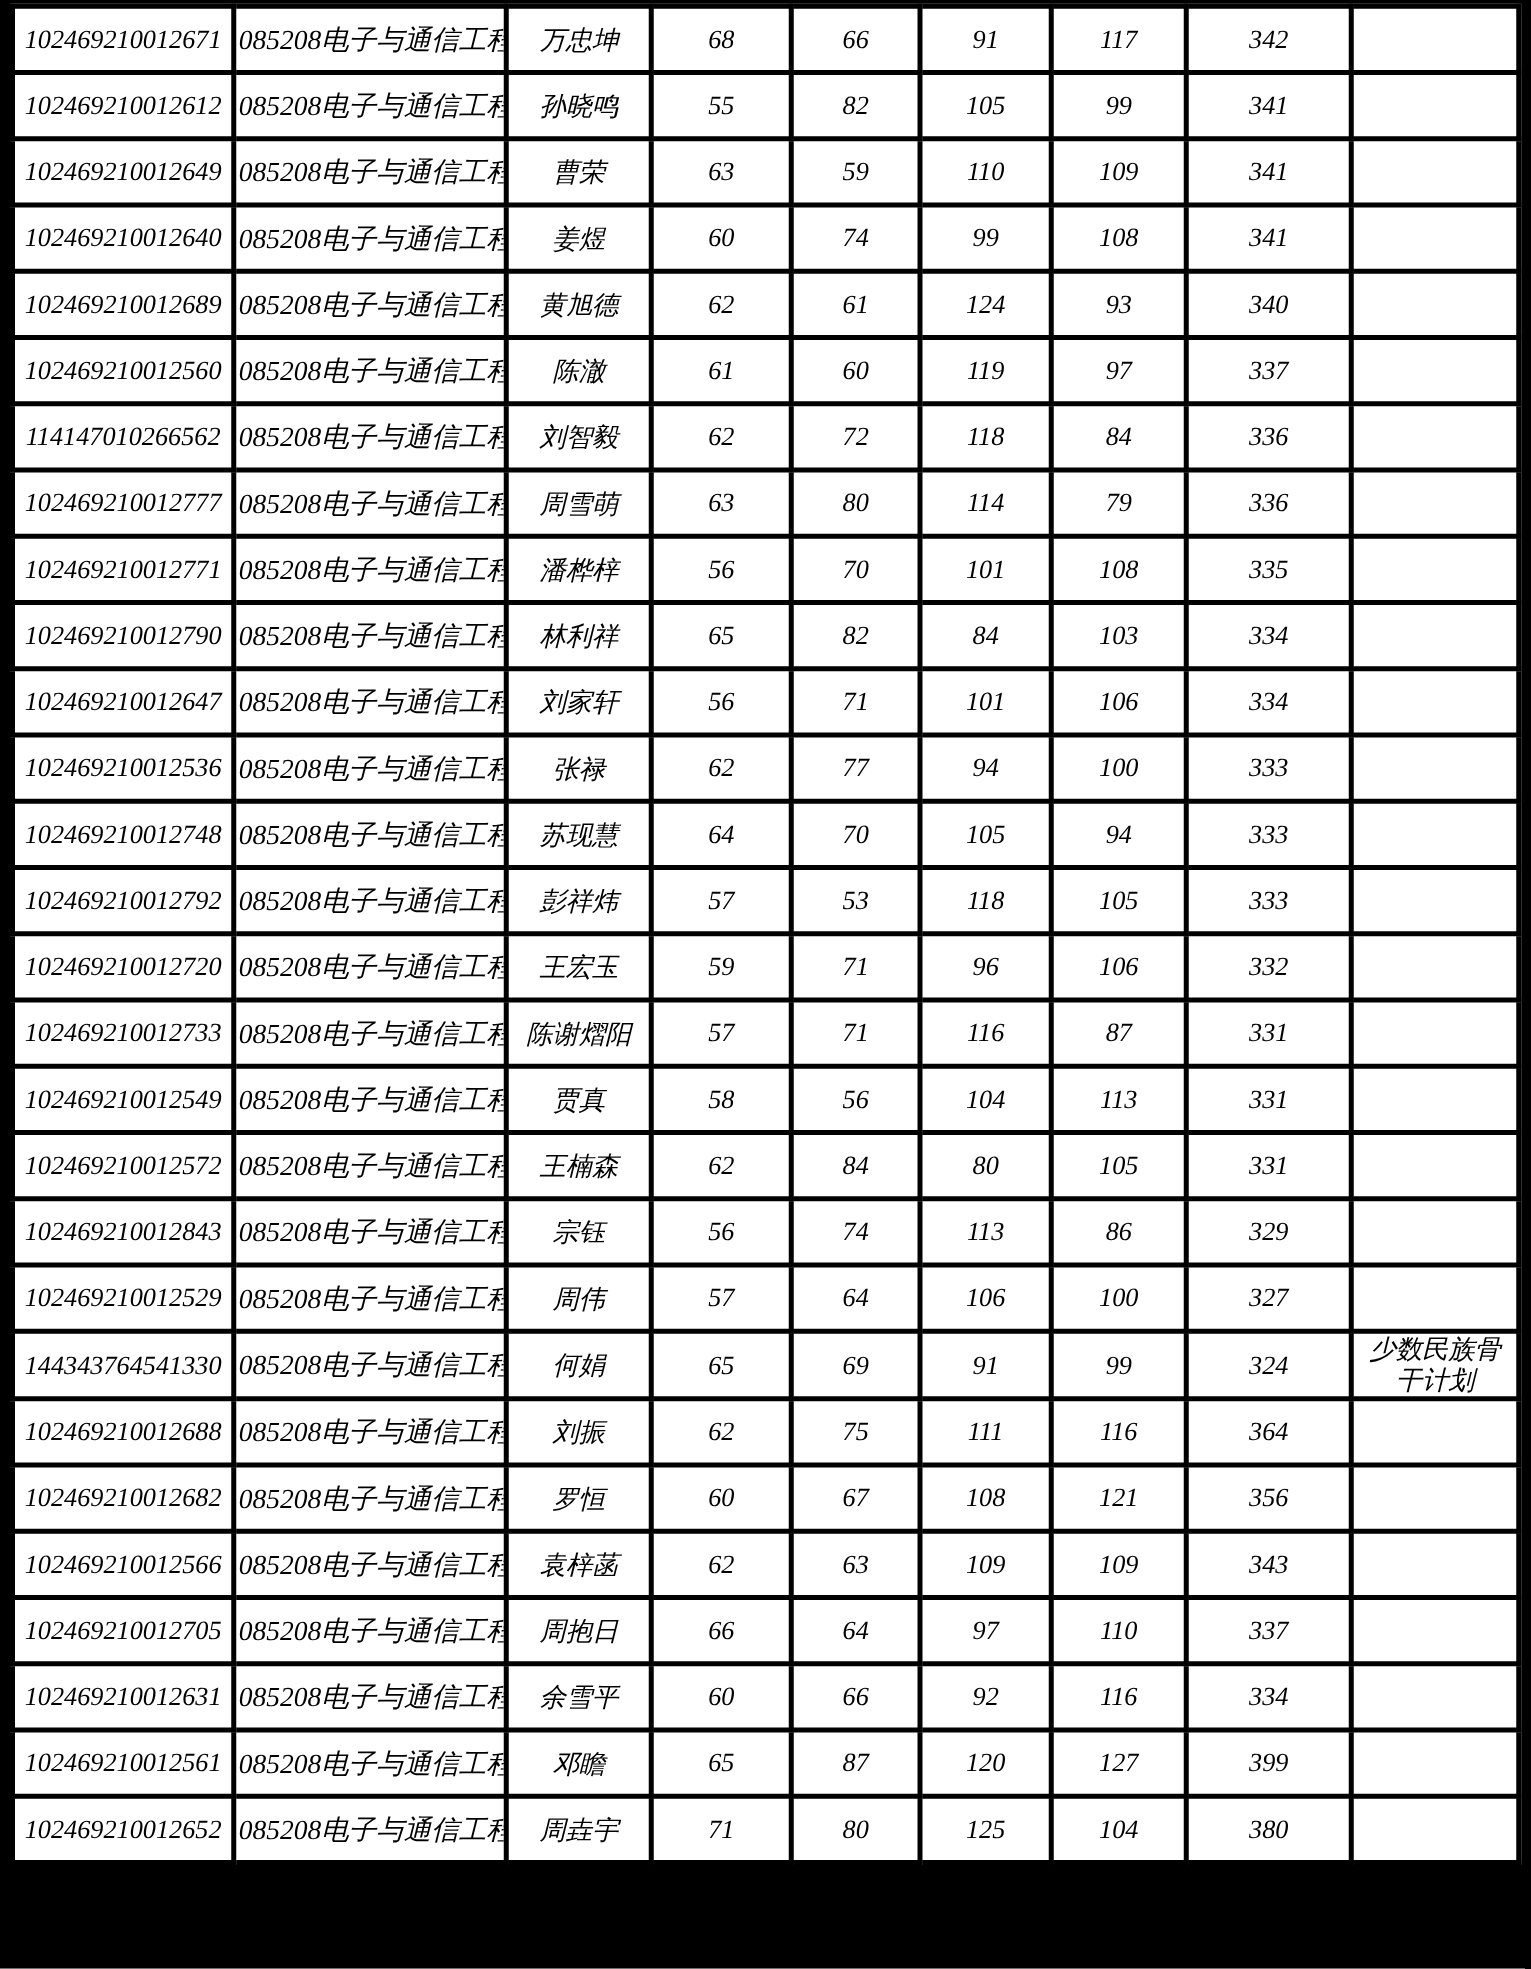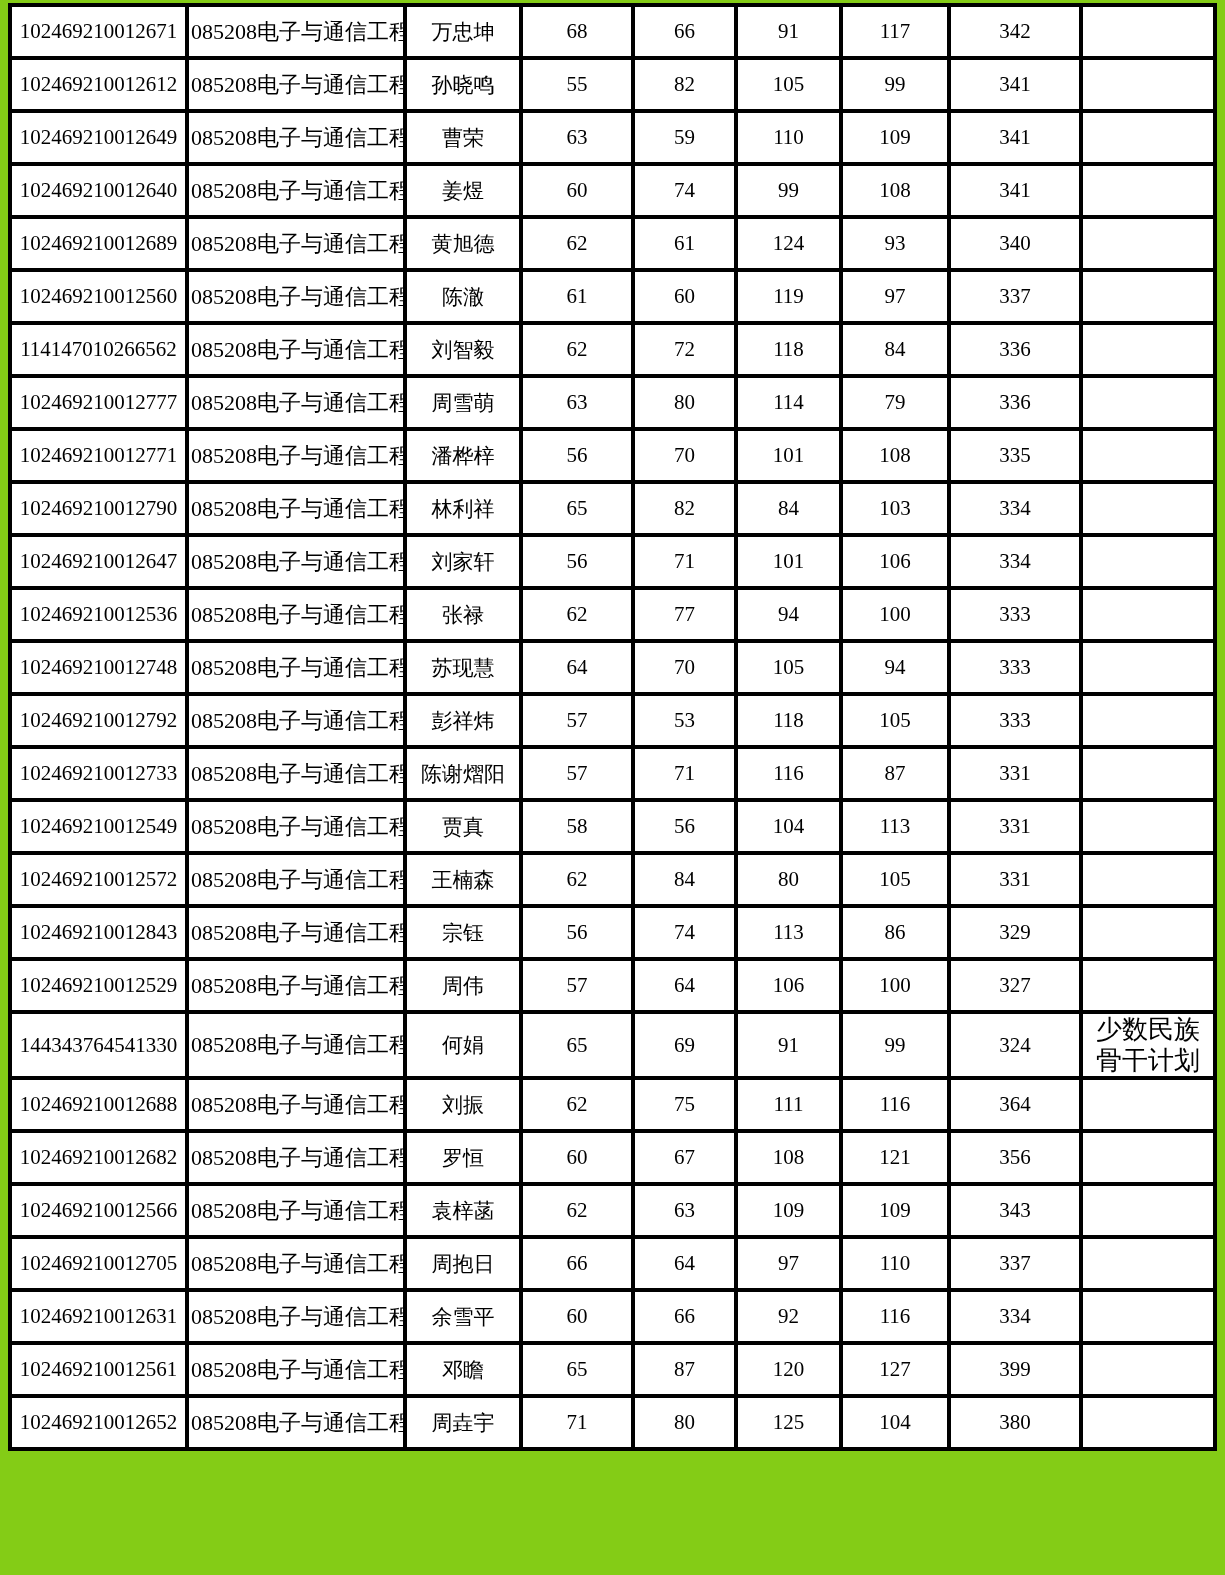--- a/index.html
+++ b/index.html
@@ -8,22 +8,23 @@
     background: #ffffff;
     width: 1225px;
     height: 1575px;
     font-family: "Liberation Serif", serif;
     color: #000000;
   }
   .scan-page {
     position: relative;
     width: 1225px;
     height: 1575px;
-    background: #84cc16;
+    background: #000000;
     overflow: hidden;
+    font-style: italic;
   }
   table.score-table {
     border-collapse: collapse;
     table-layout: fixed;
     margin: 3px 0 0 8px;
     width: 1205px;
     background: #ffffff;
   }
   table.score-table td {
     border: 4px solid #000000;
@@ -39,21 +40,21 @@
     background: #ffffff;
   }
   table.score-table td.program {
     text-align: right;
     padding-left: 2px;
     font-size: 22px;
     letter-spacing: 0px;
   }
   table.score-table td.remark {
     white-space: normal;
-    font-size: 26px;
+    font-size: 21px;
     line-height: 1.2;
     padding: 0 6px;
   }
 </style>
 </head>
 <body>
 
 <div class="scan-page">
   <table class="score-table">
     <colgroup>
@@ -216,20 +217,31 @@
           <td class="program">085208电子与通信工程</td>
           <td class="name">彭祥炜</td>
           <td class="score">57</td>
           <td class="score">53</td>
           <td class="score">118</td>
           <td class="score">105</td>
           <td class="total">333</td>
           <td class="remark"></td>
         </tr>
         <tr>
+          <td class="id">102469210012720</td>
+          <td class="program">085208电子与通信工程</td>
+          <td class="name">王宏玉</td>
+          <td class="score">59</td>
+          <td class="score">71</td>
+          <td class="score">96</td>
+          <td class="score">106</td>
+          <td class="total">332</td>
+          <td class="remark"></td>
+        </tr>
+        <tr>
           <td class="id">102469210012733</td>
           <td class="program">085208电子与通信工程</td>
           <td class="name">陈谢熠阳</td>
           <td class="score">57</td>
           <td class="score">71</td>
           <td class="score">116</td>
           <td class="score">87</td>
           <td class="total">331</td>
           <td class="remark"></td>
         </tr>

